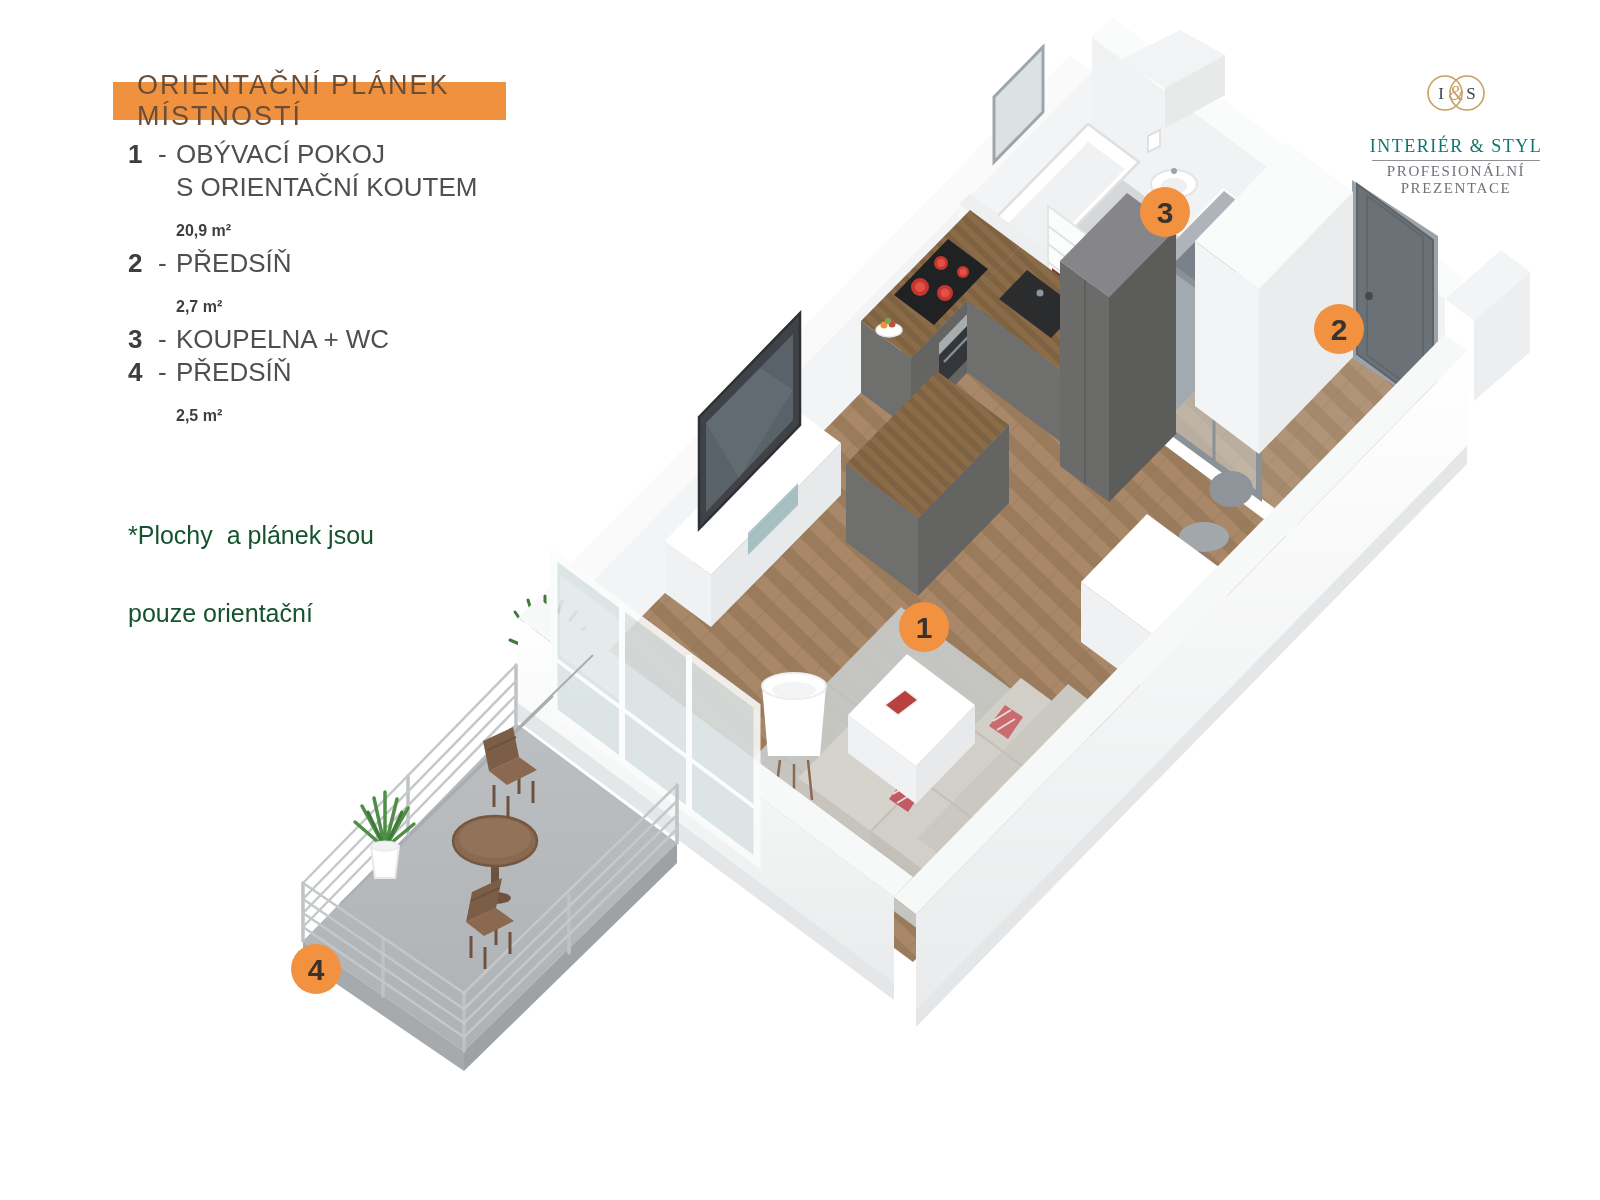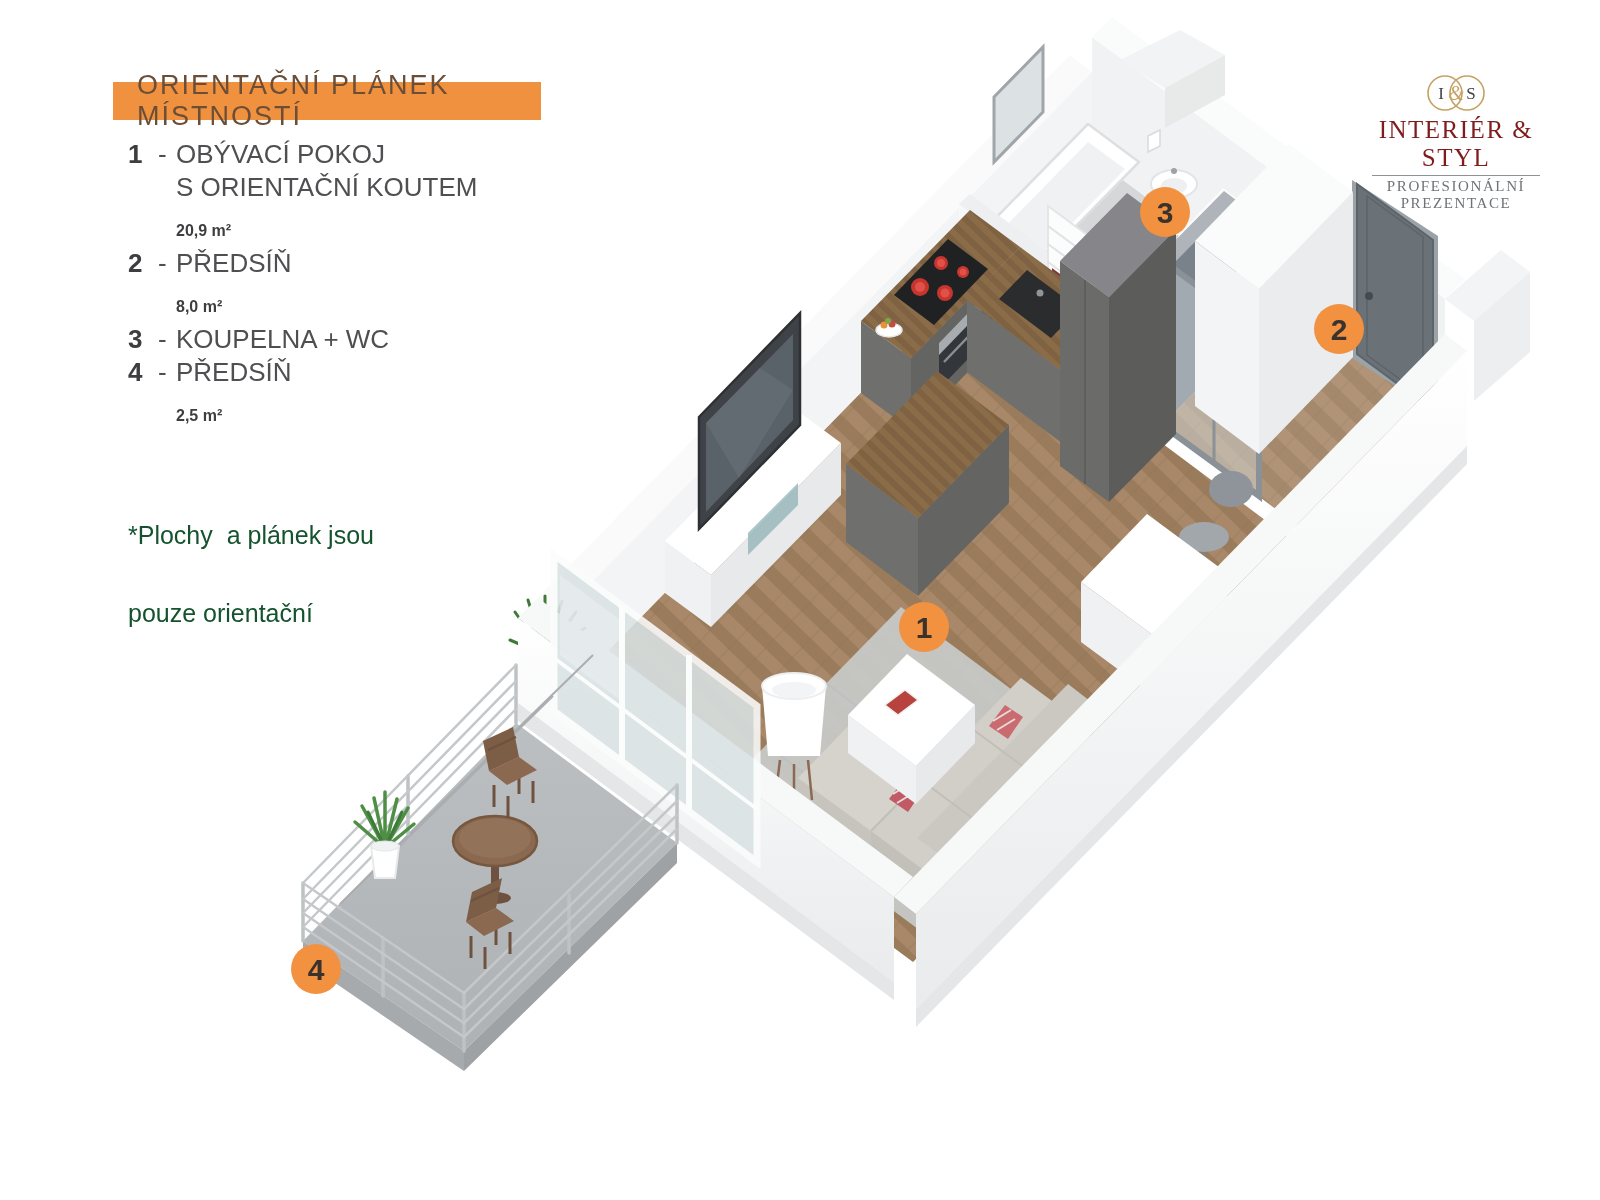--- a/index.html
+++ b/index.html
@@ -1,33 +1,33 @@
 <!DOCTYPE html>
 <html><head>
 <meta charset="utf-8">
 <style>
   html,body{margin:0;padding:0;background:#fff;}
   .stage{position:relative;width:1600px;height:1200px;background:#ffffff;overflow:hidden;
          font-family:"Liberation Sans",sans-serif;}
   .plan-svg{position:absolute;left:0;top:0;width:1600px;height:1200px;}
-  .banner{position:absolute;left:113px;top:82px;width:428px;height:38px;background:#EF913E;
+  .banner{position:absolute;left:113px;top:82px;width:393px;height:38px;background:#EF913E;
           display:flex;align-items:center;padding-left:24px;box-sizing:border-box;z-index:5;}
   .banner span{font-size:27px;letter-spacing:2px;color:#6B4E37;font-weight:400;}
   .legend{position:absolute;left:128px;top:138px;z-index:5;}
   .lrow{display:flex;line-height:33px;font-size:26px;color:#4F4F52;}
   .lrow .num{width:30px;font-weight:700;color:#3E3E40;}
   .lrow .dash{width:18px;color:#4F4F52;}
   .lnames div{line-height:33px;}
   .larea{font-weight:700;color:#3E3E40;line-height:33px;margin-left:48px;margin-top:10px;}
   .footnote{position:absolute;left:128px;top:470px;font-size:25px;color:#14532d;line-height:26px;
             white-space:pre-wrap;z-index:5;}
   .logo{position:absolute;left:1368px;top:70px;width:176px;text-align:center;z-index:5;
         font-family:"Liberation Serif",serif;}
   .logo .mono{display:block;margin:0 auto;}
-  .logo .lname{font-size:25px;letter-spacing:1.5px;color:#7f1d1d;margin-top:0;}
+  .logo .lname{font-size:18px;letter-spacing:1.5px;color:#0f766e;margin-top:20px;}
   .logo .rule{height:1px;background:#8E9296;margin:3px 4px 2px 4px;}
   .logo .ltag{font-size:15px;letter-spacing:1.6px;color:#6E7377;}
   .wt{fill:#F7F8F8}
   .cabf{fill:#6F6F6D}.cabs{fill:#646462}
   .wht{fill:#FFFFFF}.whf{fill:#F0F1F2}.whs{fill:#E7E9EA}
   .rail{stroke:#C5C8CA;stroke-width:2.5;fill:none;stroke-linecap:round}
   .post{stroke:#BFC2C4;stroke-width:3.5;fill:none;stroke-linecap:round}
 </style>
 </head>
 <body>
@@ -334,21 +334,21 @@
     </div>
     <div class="larea">20,9 m²</div>
 
     <div class="lrow">
       <span class="num">2</span>
       <span class="dash">-</span>
       <div class="lnames">
           <div>PŘEDSÍŇ</div>
         </div>
     </div>
-    <div class="larea">8,0 m²</div>
+    <div class="larea">2,7 m²</div>
 
     <div class="lrow">
       <span class="num">3</span>
       <span class="dash">-</span>
       <div class="lnames">
           <div>KOUPELNA + WC</div>
         </div>
     </div>
 
     <div class="lrow">

